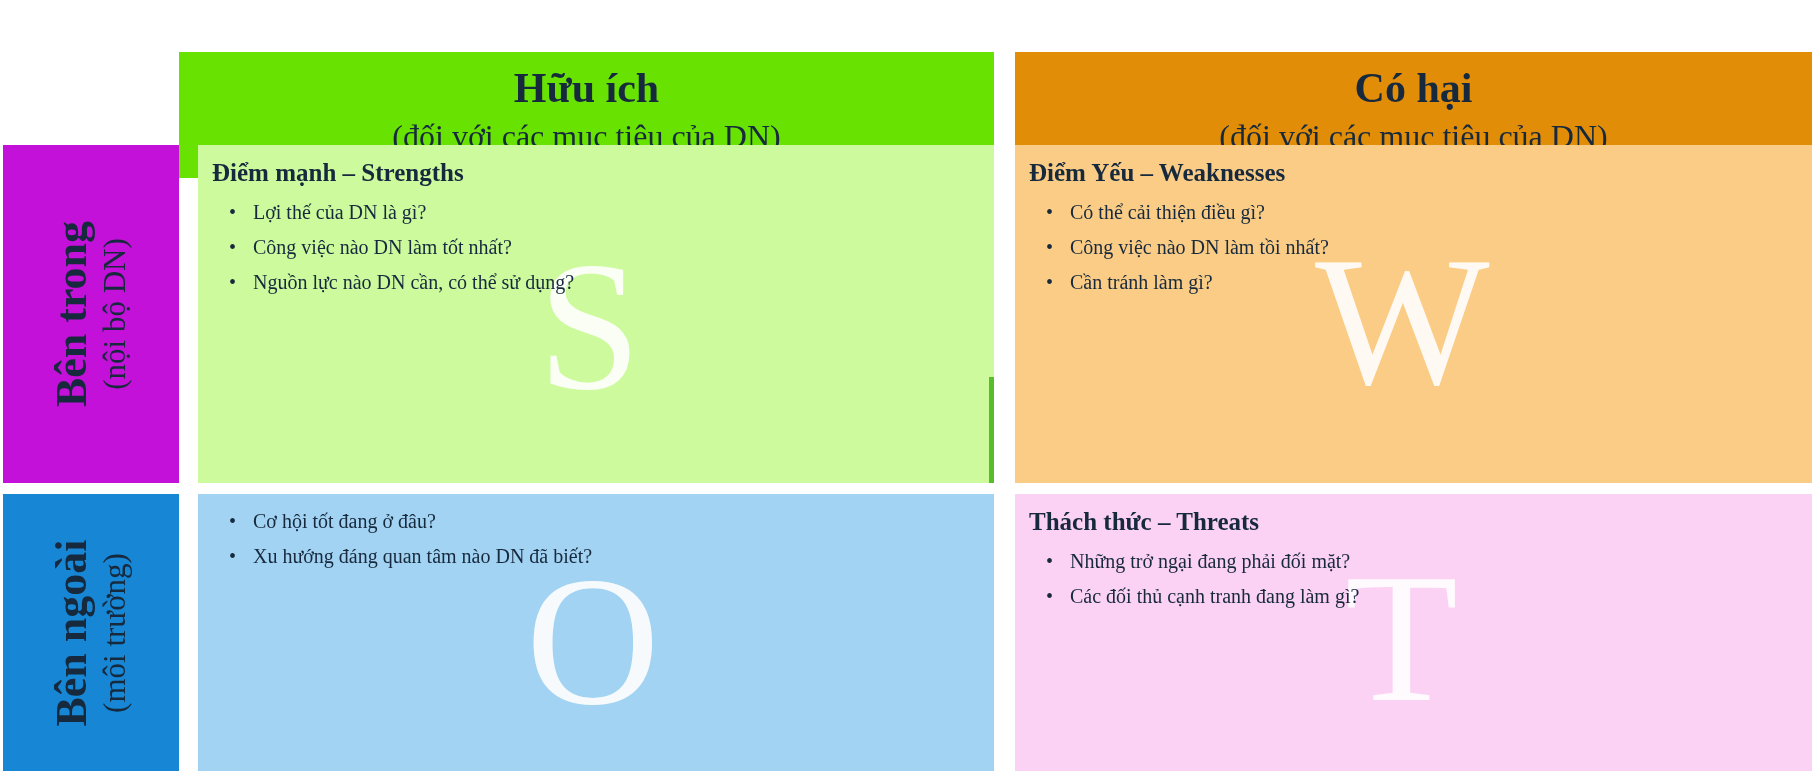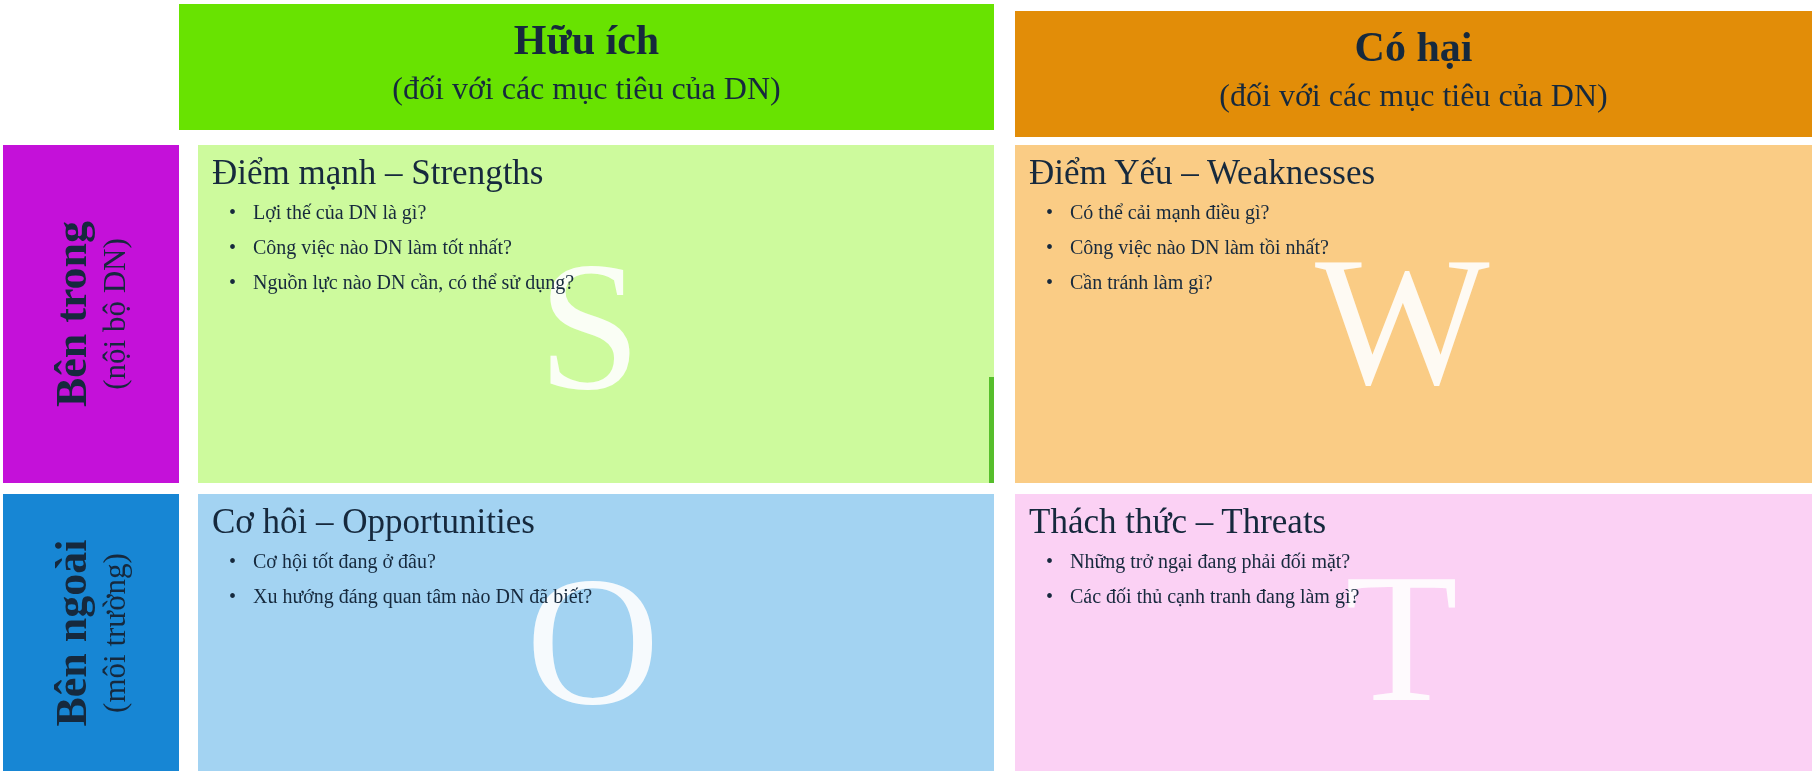--- a/index.html
+++ b/index.html
@@ -7,42 +7,42 @@
     position:relative;
     width:1812px; height:783px;
     background:#ffffff;
     font-family:"Liberation Serif","DejaVu Serif",serif;
     color:var(--text,#16293D);
     overflow:hidden;
   }
   .cell { position:absolute; box-sizing:border-box; }
 
   
-  .header { text-align:center; padding-top:10px; }
+  .header { text-align:center; padding-top:10px;margin-top:48px; }
   .header .h-title { font-size:42px; font-weight:bold; line-height:52px; }
   .header .h-sub   { font-size:32px; line-height:44px; }
   .header-green  { left:179px; top:4px;  width:815px; height:126px; background:var(--header_green); }
-  .header-orange { left:1015px; top:11px; width:797px; height:126px; background:var(--header_orange); }
+  .header-orange { left:1015px; top:4px; width:797px; height:126px; background:var(--header_orange); }
 
   
   .side { display:flex; align-items:center; justify-content:center; }
   .side-internal { left:3px; top:145px; width:176px; height:338px; background:var(--internal_magenta); }
   .side-external { left:3px; top:494px; width:176px; height:277px; background:var(--external_blue); }
   .side-inner { transform:rotate(-90deg); white-space:nowrap; text-align:center; }
   .side-inner .s-title { font-size:44px; font-weight:bold; line-height:48px; }
   .side-inner .s-sub   { font-size:31px; line-height:38px; }
 
   
   .quad { padding:8px 14px; overflow:hidden; }
   .quad-s { left:198px;  top:145px; width:796px; height:338px; background:var(--strengths_bg); }
   .quad-w { left:1015px; top:145px; width:797px; height:338px; background:var(--weaknesses_bg); }
   .quad-o { left:198px;  top:494px; width:796px; height:277px; background:var(--opportunities_bg); }
   .quad-t { left:1015px; top:494px; width:797px; height:277px; background:var(--threats_bg); }
 
-  .q-title { position:relative; z-index:2; font-size:35px; font-weight:normal; line-height:40px; }
+  .q-title { position:relative; z-index:2; font-size:25px; font-weight:bold; line-height:40px; }
   .q-list { position:relative; z-index:2; list-style:none; margin:2px 0 0 0; padding:0; }
   .q-list li { display:flex; font-size:20px; line-height:35px; }
   .q-list li::before { content:"\2022"; flex:0 0 41px; padding-left:17px; box-sizing:border-box; }
 
   
   .wm {
     position:absolute; z-index:1;
     font-size:185px; line-height:1; font-weight:normal;
     color:var(--watermark,#ffffff); opacity:0.9;
     pointer-events:none;
@@ -92,29 +92,28 @@
         <li>Công việc nào DN làm tốt nhất?</li>
         <li>Nguồn lực nào DN cần, có thể sử dụng?</li>
       </ul>
     <div class="s-edge"></div>
   </div>
 
   <div class="cell quad quad-w">
     <div class="wm wm-w">W</div>
     <div class="q-title">Điểm Yếu – Weaknesses</div>
     <ul class="q-list">
-        <li>Có thể cải mạnh điều gì?</li>
+        <li>Có thể cải thiện điều gì?</li>
         <li>Công việc nào DN làm tồi nhất?</li>
         <li>Cần tránh làm gì?</li>
       </ul>
   </div>
 
   <div class="cell quad quad-o">
     <div class="wm wm-o">O</div>
-    <div class="q-title">Cơ hôi – Opportunities</div>
     <ul class="q-list">
         <li>Cơ hội tốt đang ở đâu?</li>
         <li>Xu hướng đáng quan tâm nào DN đã biết?</li>
       </ul>
   </div>
 
   <div class="cell quad quad-t">
     <div class="wm wm-t">T</div>
     <div class="q-title">Thách thức – Threats</div>
     <ul class="q-list">

